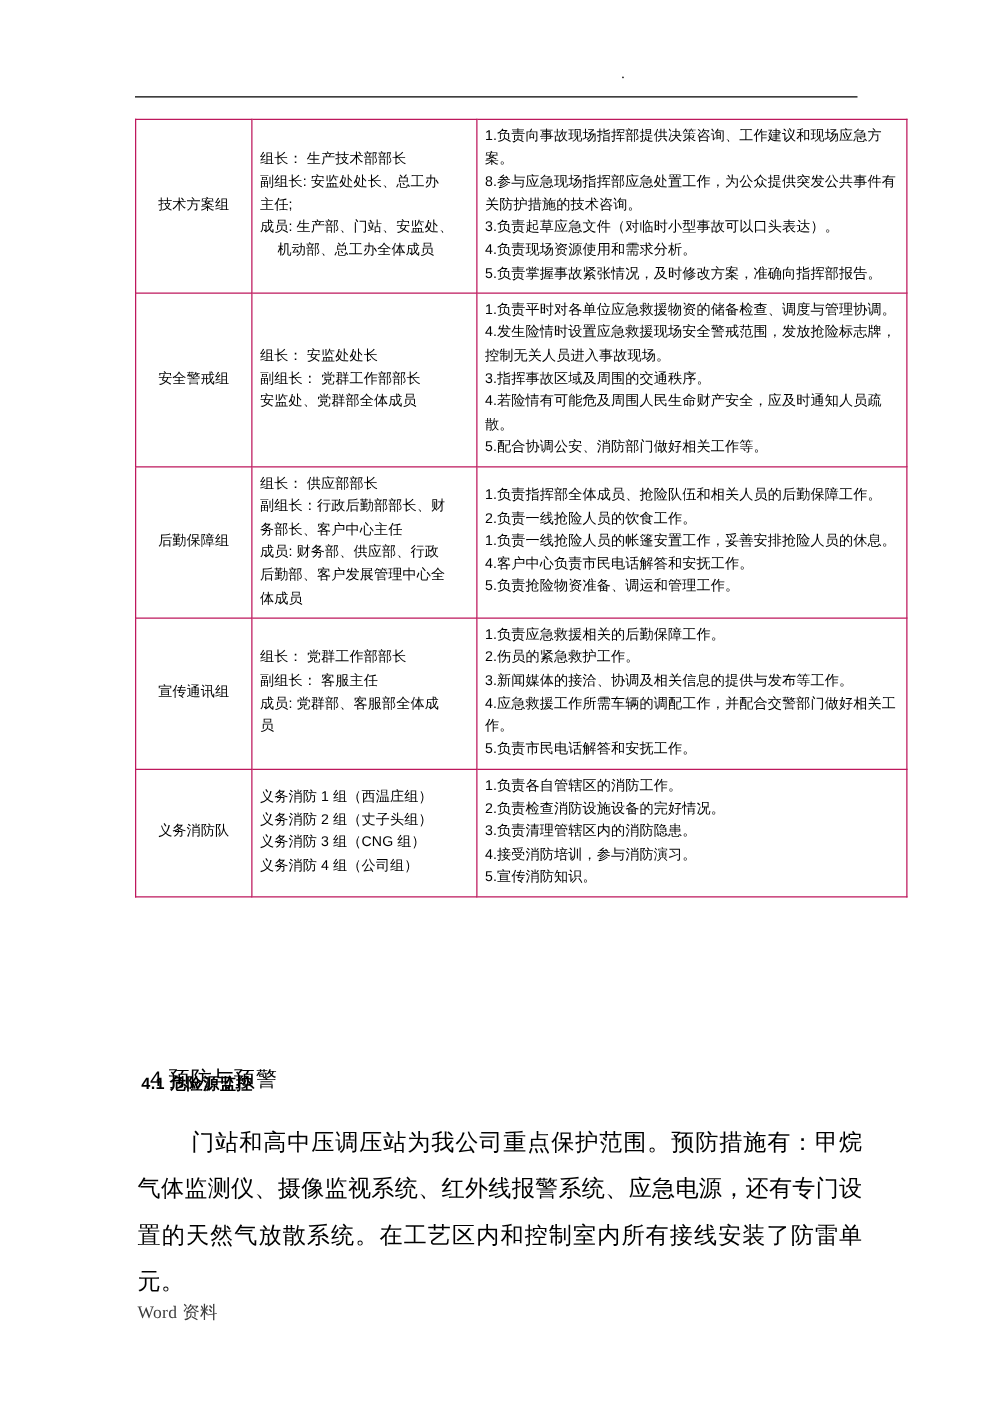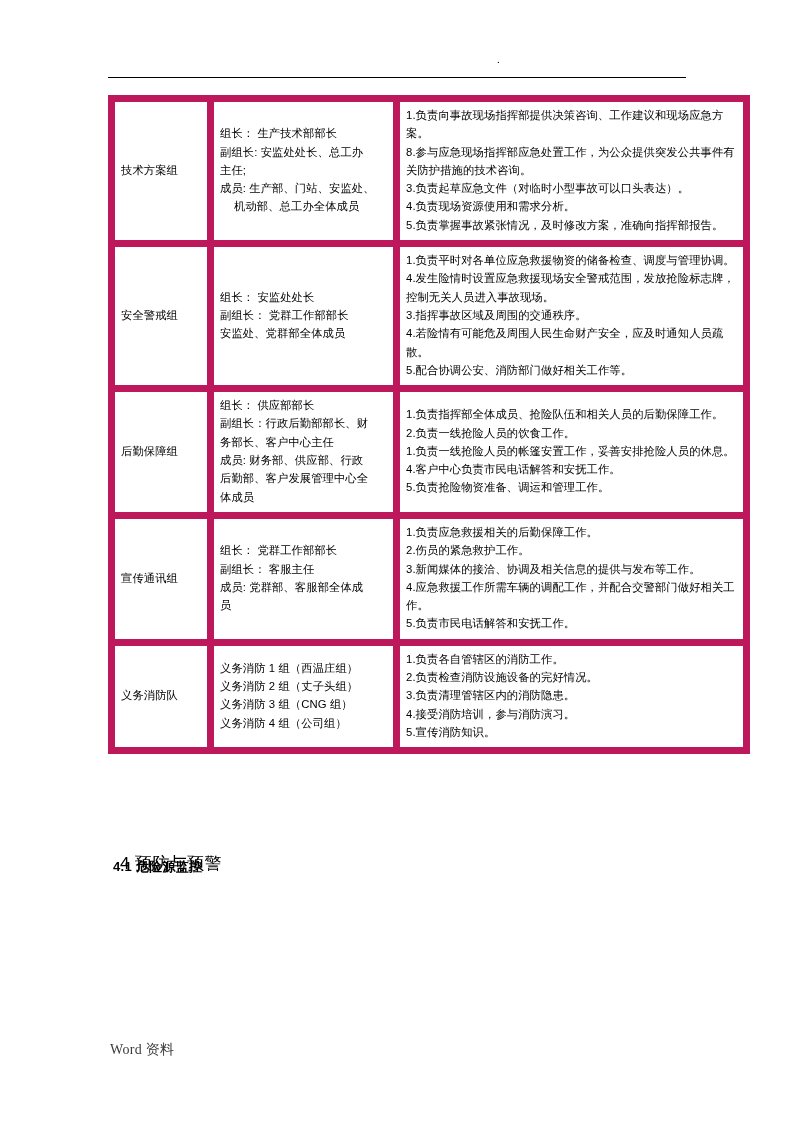--- a/index.html
+++ b/index.html
@@ -52,31 +52,31 @@
   
   table.org-table {
     position: absolute;
     left: 108px;
     top: 95px;
     width: 578px;
     border-collapse: collapse;
     table-layout: fixed;
   }
   table.org-table td {
-    border: 7px solid #be185d;
+    border: 1px solid #be185d;
     vertical-align: middle;
     padding: 4px 6px 6px 6px;
     font-size: 11.3px;
     line-height: 1.62;
     font-family: "Liberation Sans", "DejaVu Sans", sans-serif;
     letter-spacing: 0.1px;
   }
   td.col-group {
     width: 80px;
-    text-align: left;
+    text-align: center;
     white-space: nowrap;
     padding-left: 2px;
     padding-right: 2px;
   }
   td.col-members {
     width: 167px;
     padding-left: 10px;
     padding-right: 4px;
   }
   td.col-duties {
@@ -232,16 +232,17 @@
           <span class="dline">5.宣传消防知识。</span>
         </td>
       </tr>
 
     </tbody>
   </table>
 
   <div class="h1">4  预防与预警</div>
   <div class="h2">4.1 危险源监控</div>
 
+  <div class="body-para">门站和高中压调压站为我公司重点保护范围。预防措施有：甲烷气体监测仪、摄像监视系统、红外线报警系统、应急电源，还有专门设置的天然气放散系统。在工艺区内和控制室内所有接线安装了防雷单元。</div>
 
   <div class="footer">Word 资料</div>
 
 </div>
 
 </body></html>

